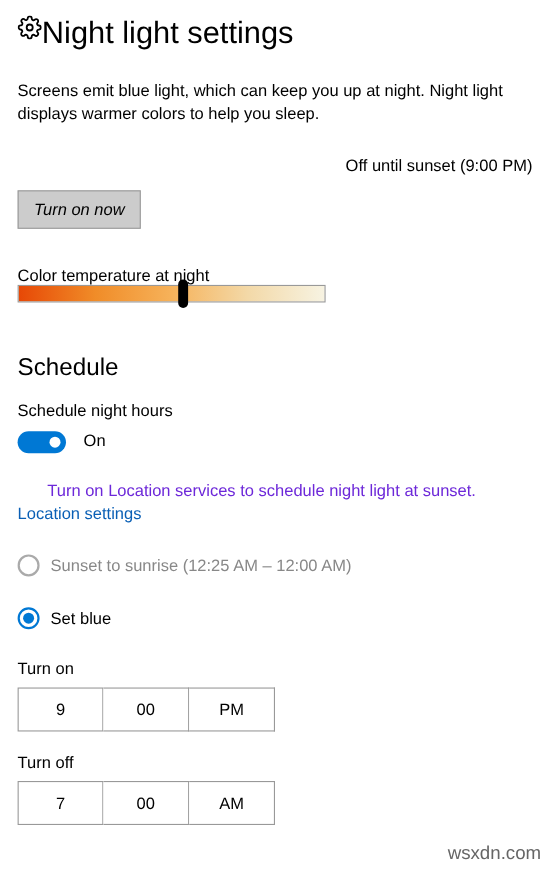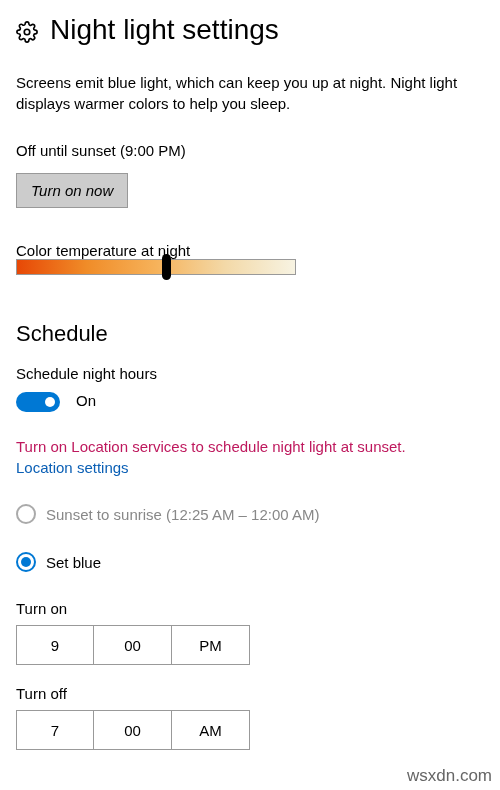--- a/index.html
+++ b/index.html
@@ -6,25 +6,25 @@
     body {
       font-family: "Segoe UI", -apple-system, sans-serif;
       font-size: 15px;
       color: #000;
       background: #fff;
       width: 500px;
       height: 790px;
       padding: 14px 16px;
       position: relative;
     }
-    .header { display: flex; align-items: flex-end; gap: 12px; margin-bottom: 26px; }
+    .header { display: flex; align-items: flex-start; margin-bottom: 26px; }
     .header svg { width: 22px; height: 22px; }
     .title { font-size: 28px; font-weight: 400; }
     .description { line-height: 1.4; margin-bottom: 28px; }
-    .status-line { margin-bottom: 14px; }
+    .status-line { margin-bottom: 14px; text-align: right; }
     .btn {
       background: #ccc; border: 1px solid #999;
       padding: 8px 14px; font-size: 15px; cursor: pointer;
       font-family: inherit; margin-bottom: 34px; display: inline-block; font-style: italic;
     }
     .section-label { }
     .temp-slider {
       position: relative; width: 280px; height: 16px;
       background: linear-gradient(to right,#e74806 0%,#f08c28 25%,#f6b25a 50%,#f3d9a8 75%,#f7f3e2 100%);
       border: 1px solid #999; margin-bottom: 46px;
@@ -38,21 +38,21 @@
     .toggle-row { display: flex; align-items: flex-start; gap: 16px; margin-bottom: 26px; }
     .toggle {
       width: 44px; height: 20px; background: #0078d4; border-radius: 10px;
       position: relative; cursor: pointer;
     }
     .toggle-knob {
       position: absolute; width: 10px; height: 10px; background: #fff;
       border-radius: 50%; top: 5px; right: 5px;
     }
     .toggle-label { font-size: 15px; }
-    .warning { color: #be185d; margin-bottom: 4px; }
+    .warning { color: #6d28d9; margin-bottom: 4px; margin-left: 27px; }
     .link { color: #0a5fb5; cursor: pointer; margin-bottom: 28px; display: inline-block; }
     .radio-row { display: flex; align-items: center; gap: 10px; margin-bottom: 28px; }
     .radio {
       width: 20px; height: 20px; border: 2px solid #333; border-radius: 50%;
       position: relative; cursor: pointer; flex-shrink: 0;
     }
     .radio.disabled { border-color: #aaa; }
     .radio.selected { border-color: #0078d4; }
     .radio.selected::after {
       content: ""; position: absolute; width: 10px; height: 10px;

